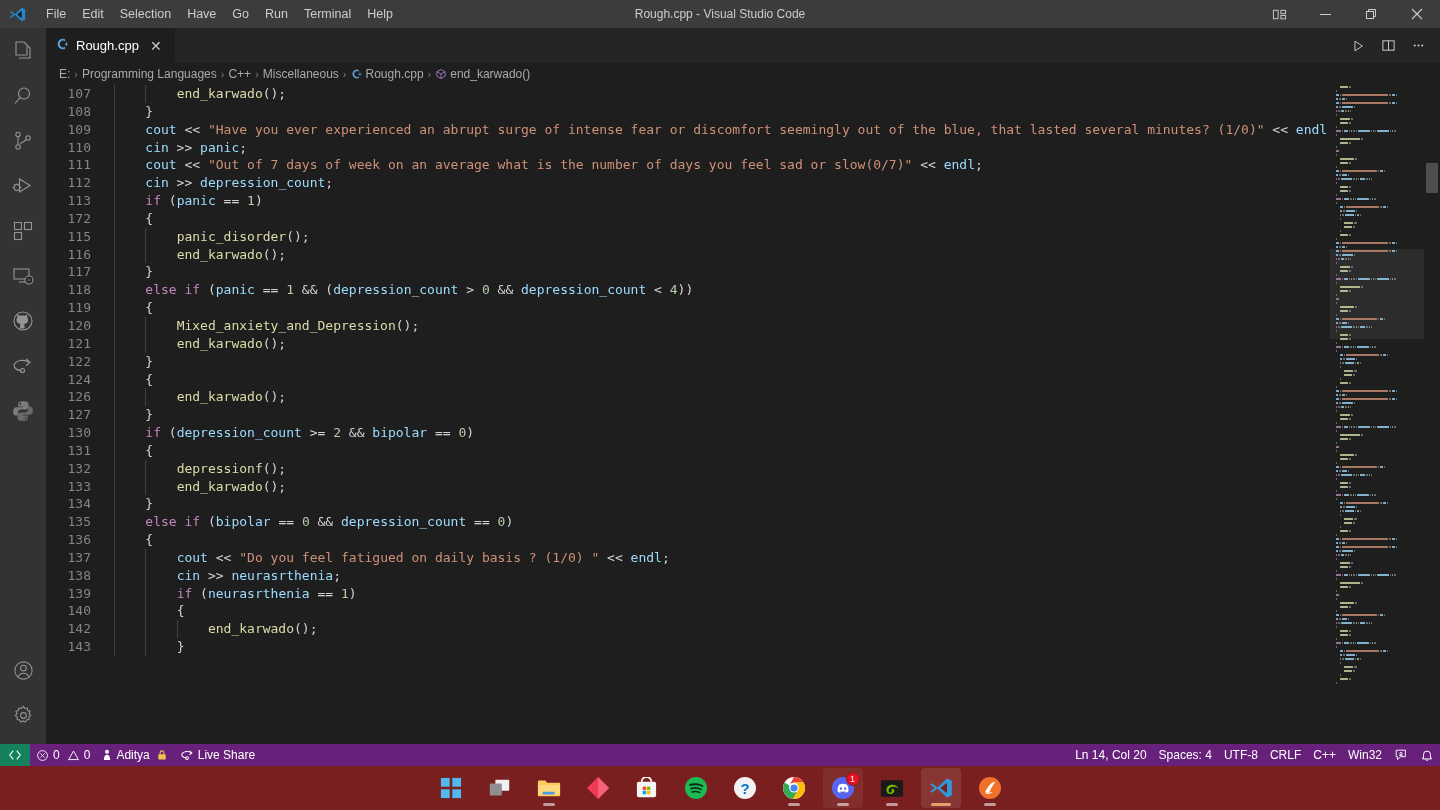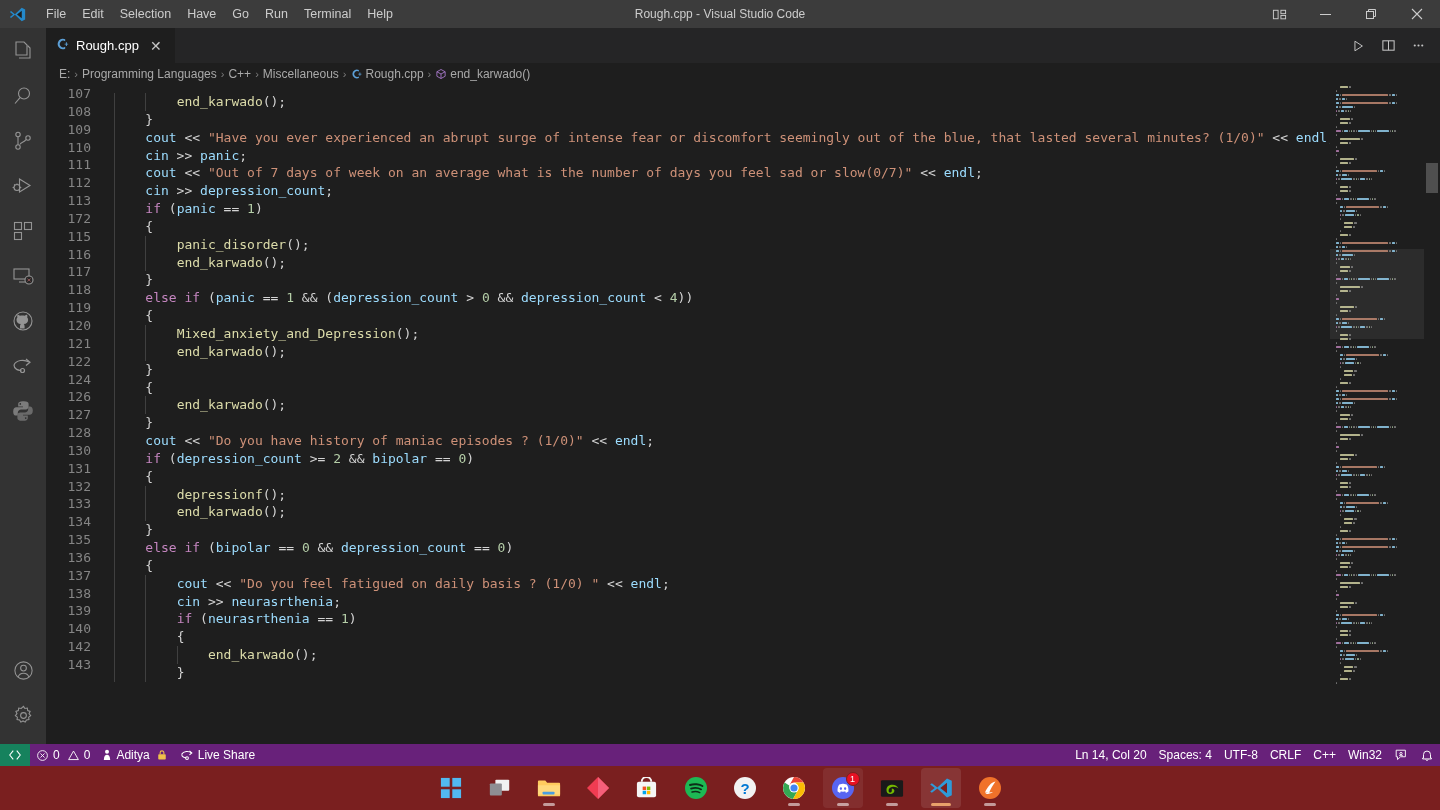--- a/index.html
+++ b/index.html
@@ -82,21 +82,21 @@
   }
   .code-area {
     position: absolute; top: 0; left: 0; width: 1284px; height: 659px;
     font-family: "DejaVu Sans Mono", monospace; font-size: 13px; overflow: hidden;
   }
   .line { height: 17.85px; line-height: 17.85px; display: flex; white-space: pre; }
   .gutter {
     width: 63px; min-width: 63px; text-align: right; padding-right: 18px;
     color: #858585; font-family: "DejaVu Sans Mono", monospace; font-size: 13px;
   }
-  .code { color: #d4d4d4; padding-left: 5px; position: relative; margin-top: 8px; }
+  .code { color: #d4d4d4; padding-left: 5px; position: relative; }
 
   
   .t-kw   { color: #c586c0; }
   .t-var  { color: #9cdcfe; }
   .t-str  { color: #ce9178; }
   .t-num  { color: #b5cea8; }
   .t-fn   { color: #dcdcaa; }
   .t-op   { color: #d4d4d4; }
   .t-punc { color: #d4d4d4; }
 
@@ -368,21 +368,20 @@
         <div class="line"><div class="gutter">116</div><div class="code"><span class="iguide" style="left: 5px;"></span><span class="iguide" style="left: 36.28px;"></span>        <span class="t-fn">end_karwado</span><span class="t-punc">();</span></div></div>
         <div class="line"><div class="gutter">117</div><div class="code"><span class="iguide" style="left: 5px;"></span>    <span class="t-punc">}</span></div></div>
         <div class="line"><div class="gutter">118</div><div class="code"><span class="iguide" style="left: 5px;"></span>    <span class="t-kw">else if</span><span class="t-punc"> (</span><span class="t-var">panic</span><span class="t-op"> == </span><span class="t-num">1</span><span class="t-op"> &amp;&amp; </span><span class="t-punc">(</span><span class="t-var">depression_count</span><span class="t-op"> &gt; </span><span class="t-num">0</span><span class="t-op"> &amp;&amp; </span><span class="t-var">depression_count</span><span class="t-op"> &lt; </span><span class="t-num">4</span><span class="t-punc">))</span></div></div>
         <div class="line"><div class="gutter">119</div><div class="code"><span class="iguide" style="left: 5px;"></span>    <span class="t-punc">{</span></div></div>
         <div class="line"><div class="gutter">120</div><div class="code"><span class="iguide" style="left: 5px;"></span><span class="iguide" style="left: 36.28px;"></span>        <span class="t-fn">Mixed_anxiety_and_Depression</span><span class="t-punc">();</span></div></div>
         <div class="line"><div class="gutter">121</div><div class="code"><span class="iguide" style="left: 5px;"></span><span class="iguide" style="left: 36.28px;"></span>        <span class="t-fn">end_karwado</span><span class="t-punc">();</span></div></div>
         <div class="line"><div class="gutter">122</div><div class="code"><span class="iguide" style="left: 5px;"></span>    <span class="t-punc">}</span></div></div>
         <div class="line"><div class="gutter">124</div><div class="code"><span class="iguide" style="left: 5px;"></span>    <span class="t-punc">{</span></div></div>
         <div class="line"><div class="gutter">126</div><div class="code"><span class="iguide" style="left: 5px;"></span><span class="iguide" style="left: 36.28px;"></span>        <span class="t-fn">end_karwado</span><span class="t-punc">();</span></div></div>
         <div class="line"><div class="gutter">127</div><div class="code"><span class="iguide" style="left: 5px;"></span>    <span class="t-punc">}</span></div></div>
-        <div class="line"><div class="gutter">128</div><div class="code"><span class="iguide" style="left: 5px;"></span>    <span class="t-var">cout</span><span class="t-op"> &lt;&lt; </span><span class="t-str">"Do you have history of maniac episodes ? (1/0)"</span><span class="t-op"> &lt;&lt; </span><span class="t-var">endl</span><span class="t-punc">;</span></div></div>
         <div class="line"><div class="gutter">130</div><div class="code"><span class="iguide" style="left: 5px;"></span>    <span class="t-kw">if</span><span class="t-punc"> (</span><span class="t-var">depression_count</span><span class="t-op"> &gt;= </span><span class="t-num">2</span><span class="t-op"> &amp;&amp; </span><span class="t-var">bipolar</span><span class="t-op"> == </span><span class="t-num">0</span><span class="t-punc">)</span></div></div>
         <div class="line"><div class="gutter">131</div><div class="code"><span class="iguide" style="left: 5px;"></span>    <span class="t-punc">{</span></div></div>
         <div class="line"><div class="gutter">132</div><div class="code"><span class="iguide" style="left: 5px;"></span><span class="iguide" style="left: 36.28px;"></span>        <span class="t-fn">depressionf</span><span class="t-punc">();</span></div></div>
         <div class="line"><div class="gutter">133</div><div class="code"><span class="iguide" style="left: 5px;"></span><span class="iguide" style="left: 36.28px;"></span>        <span class="t-fn">end_karwado</span><span class="t-punc">();</span></div></div>
         <div class="line"><div class="gutter">134</div><div class="code"><span class="iguide" style="left: 5px;"></span>    <span class="t-punc">}</span></div></div>
         <div class="line"><div class="gutter">135</div><div class="code"><span class="iguide" style="left: 5px;"></span>    <span class="t-kw">else if</span><span class="t-punc"> (</span><span class="t-var">bipolar</span><span class="t-op"> == </span><span class="t-num">0</span><span class="t-op"> &amp;&amp; </span><span class="t-var">depression_count</span><span class="t-op"> == </span><span class="t-num">0</span><span class="t-punc">)</span></div></div>
         <div class="line"><div class="gutter">136</div><div class="code"><span class="iguide" style="left: 5px;"></span>    <span class="t-punc">{</span></div></div>
         <div class="line"><div class="gutter">137</div><div class="code"><span class="iguide" style="left: 5px;"></span><span class="iguide" style="left: 36.28px;"></span>        <span class="t-var">cout</span><span class="t-op"> &lt;&lt; </span><span class="t-str">"Do you feel fatigued on daily basis ? (1/0) "</span><span class="t-op"> &lt;&lt; </span><span class="t-var">endl</span><span class="t-punc">;</span></div></div>
         <div class="line"><div class="gutter">138</div><div class="code"><span class="iguide" style="left: 5px;"></span><span class="iguide" style="left: 36.28px;"></span>        <span class="t-var">cin</span><span class="t-op"> &gt;&gt; </span><span class="t-var">neurasrthenia</span><span class="t-punc">;</span></div></div>
         <div class="line"><div class="gutter">139</div><div class="code"><span class="iguide" style="left: 5px;"></span><span class="iguide" style="left: 36.28px;"></span>        <span class="t-kw">if</span><span class="t-punc"> (</span><span class="t-var">neurasrthenia</span><span class="t-op"> == </span><span class="t-num">1</span><span class="t-punc">)</span></div></div>

